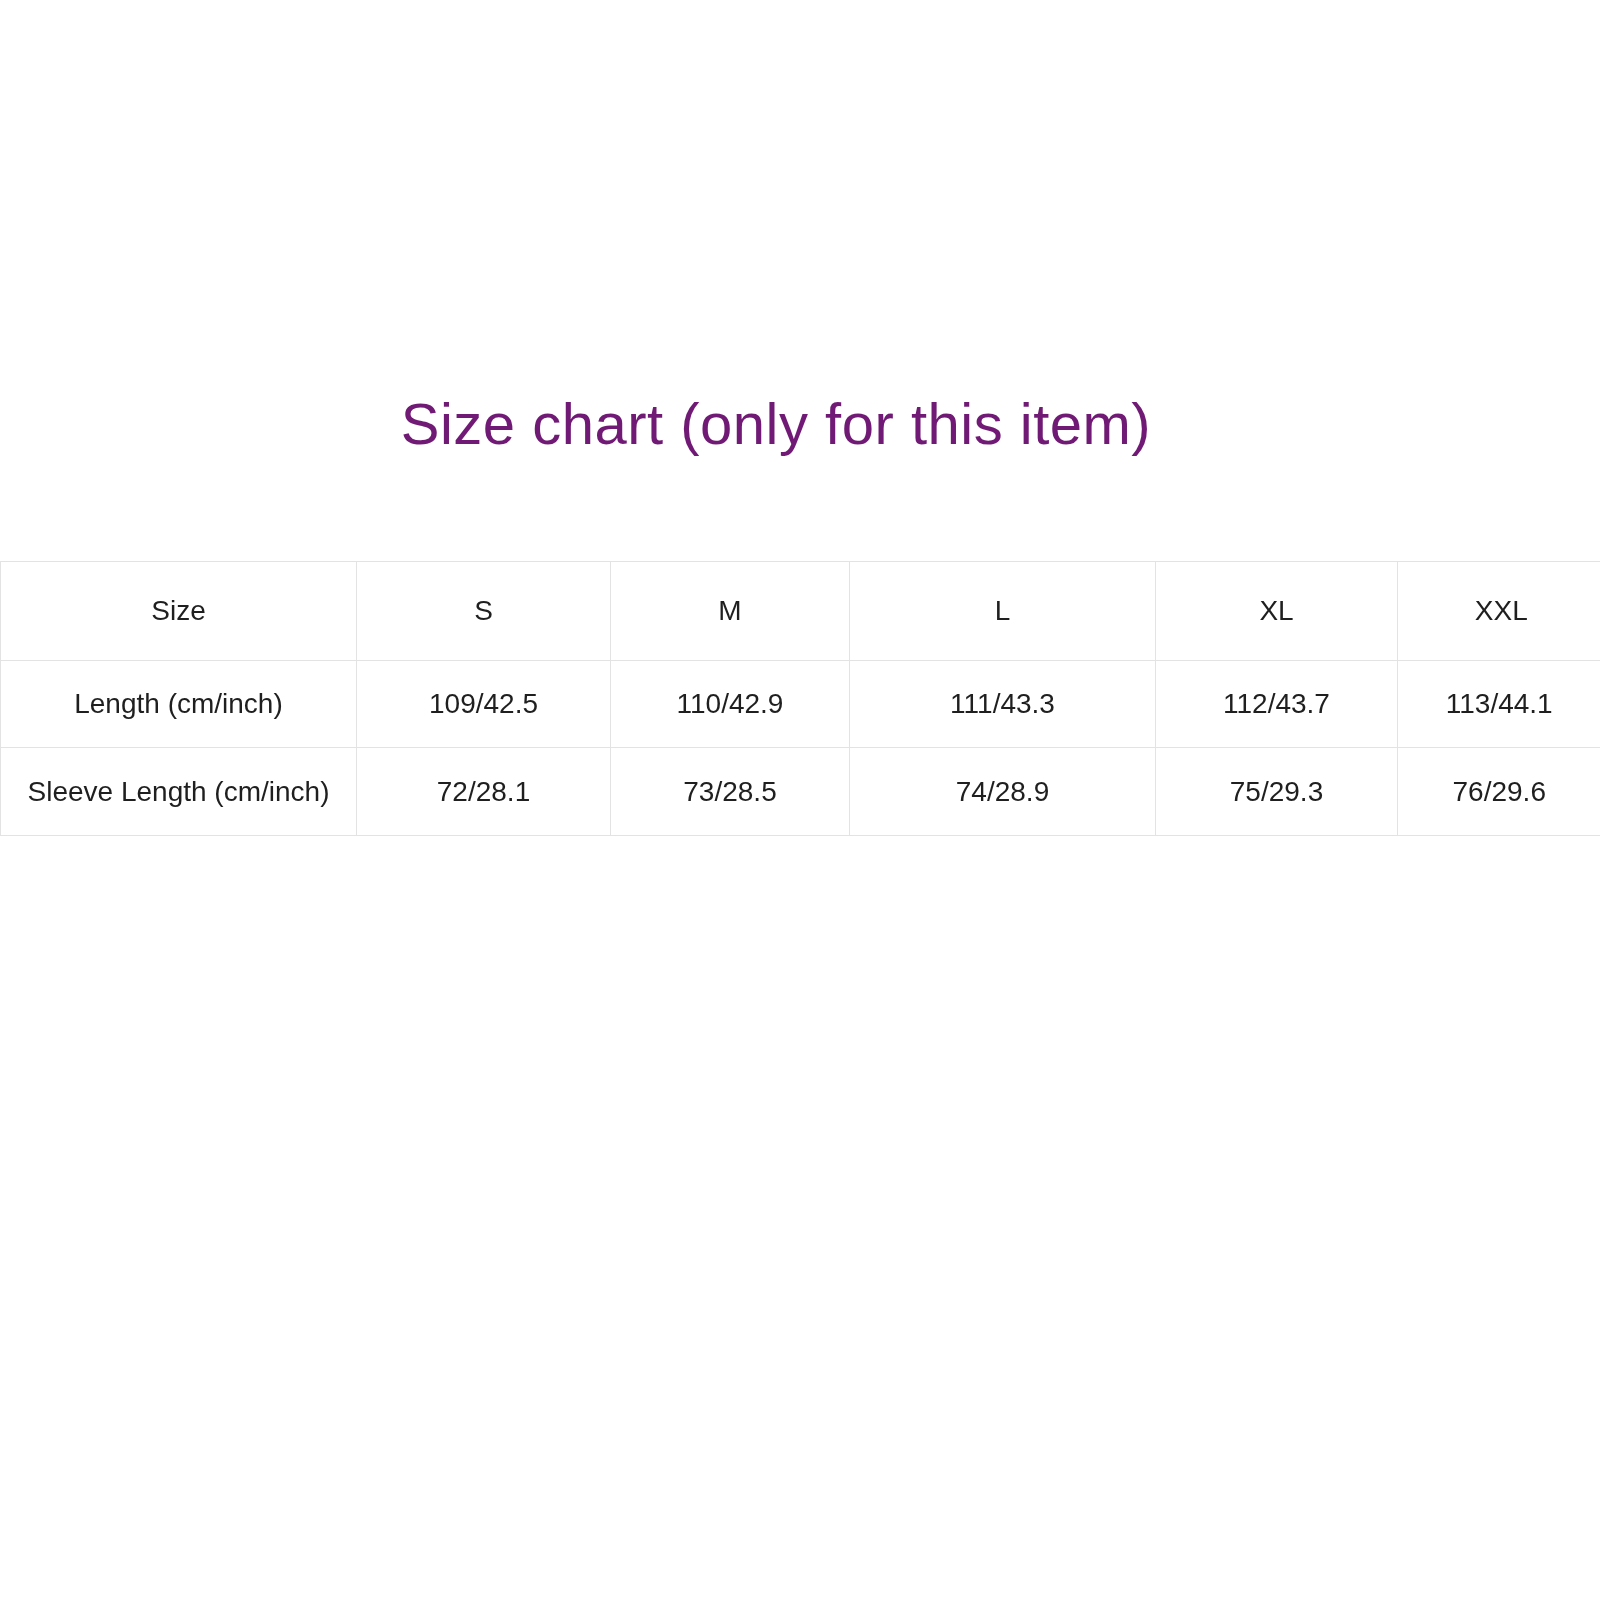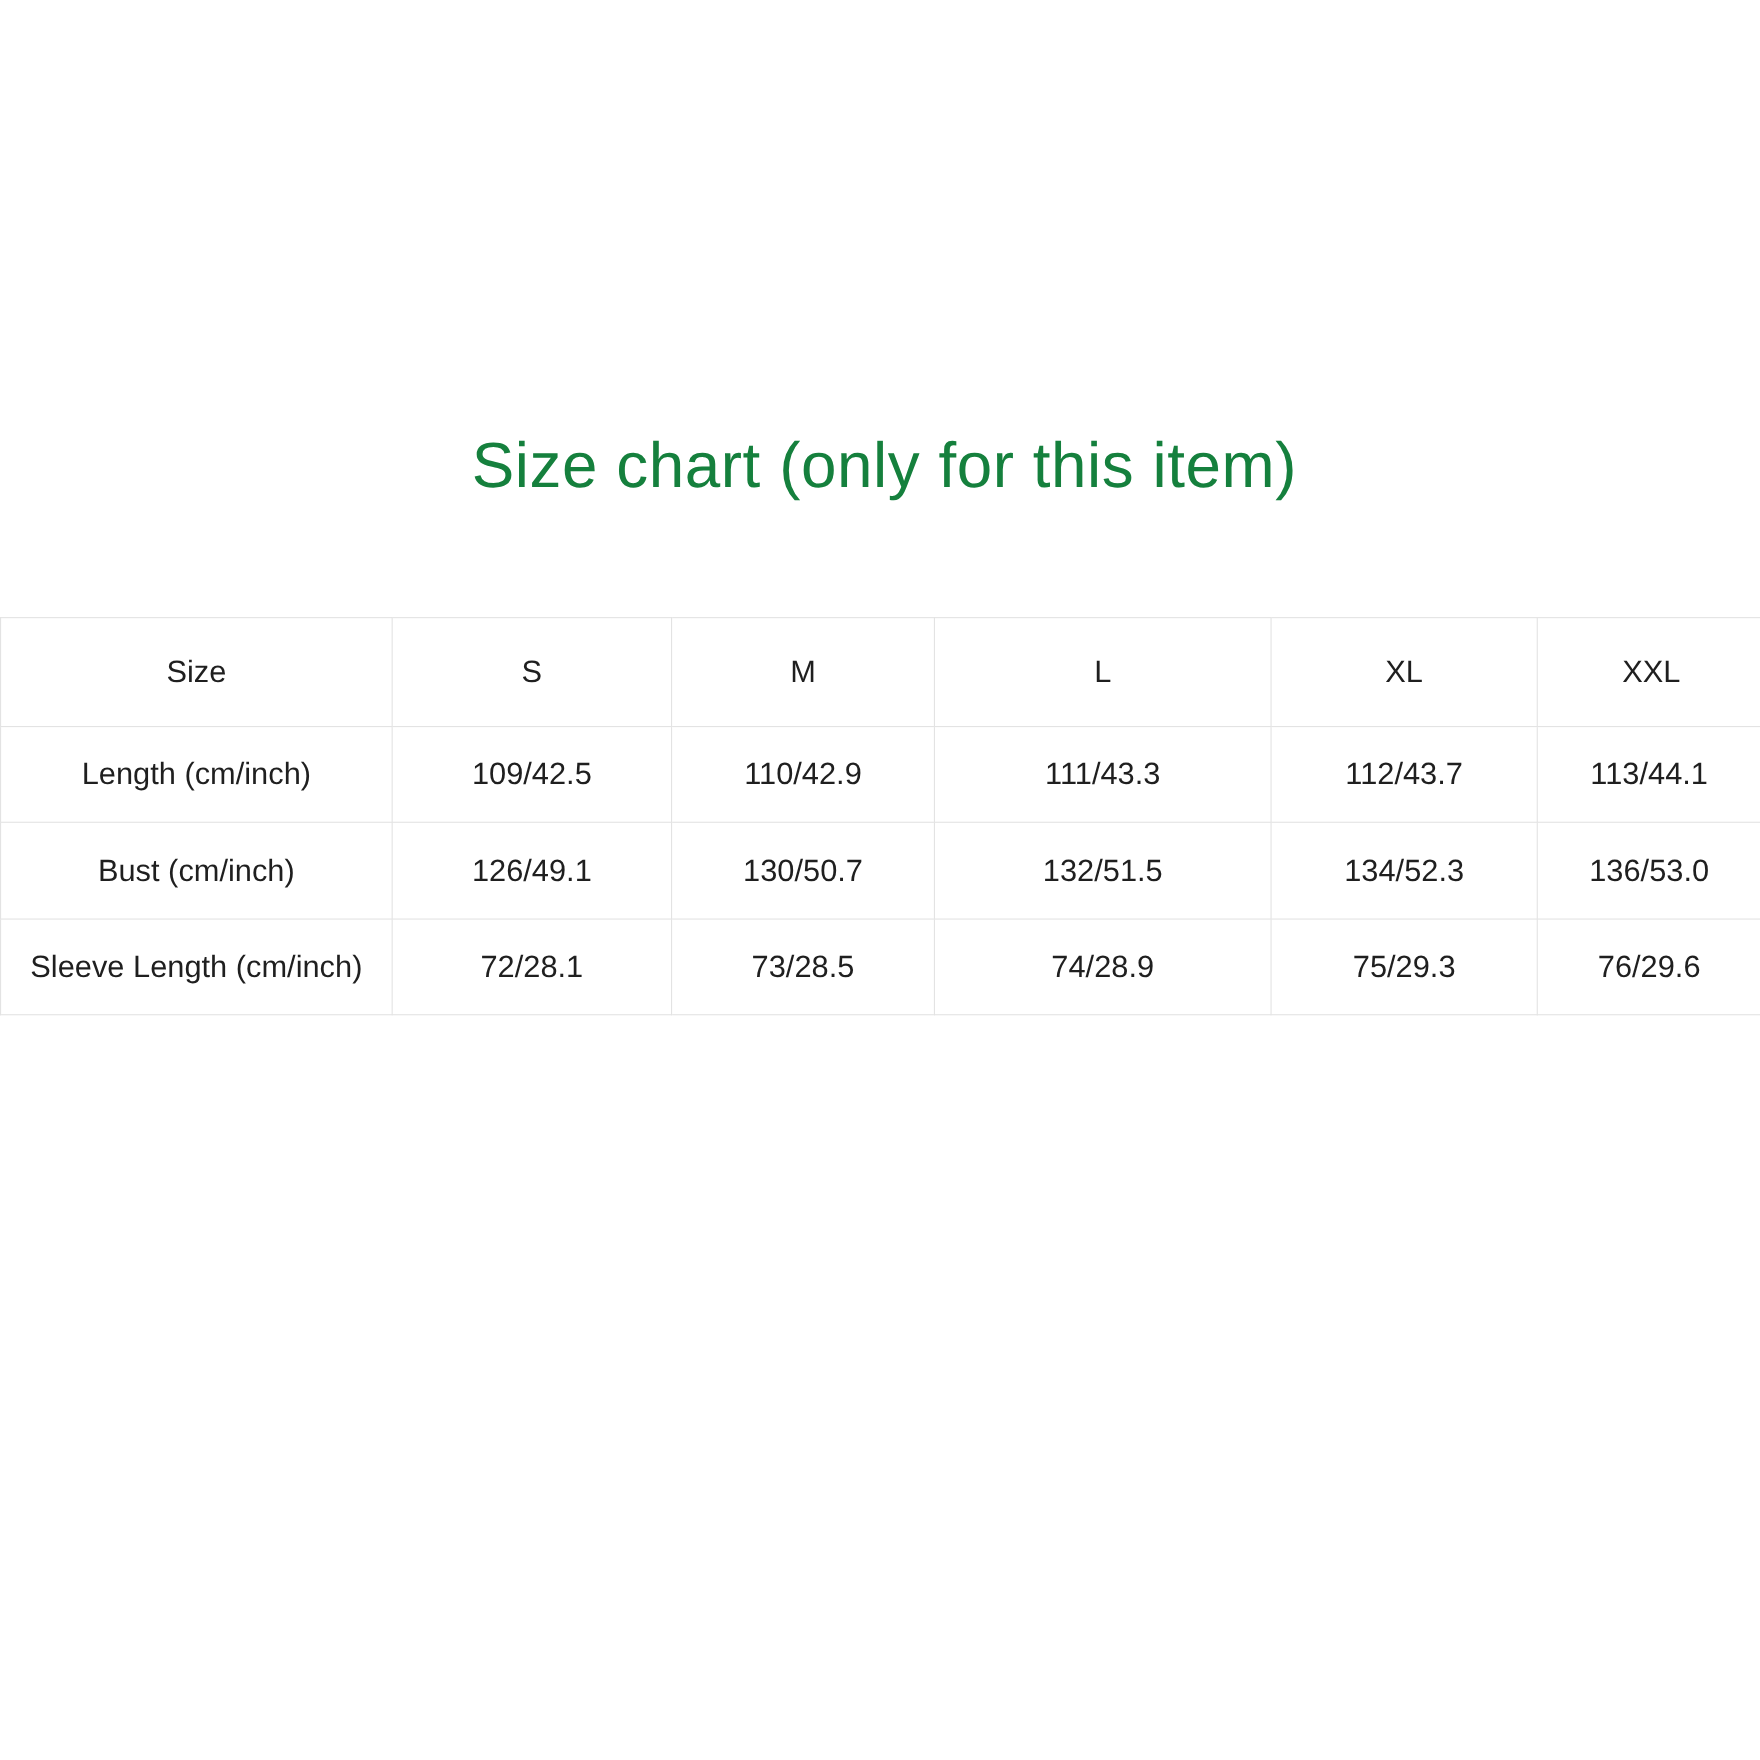--- a/index.html
+++ b/index.html
@@ -15,23 +15,22 @@
   .page-title {
     position: absolute;
     top: 390px;
     left: 0;
     width: 1552px;            
     margin: 0;
     text-align: center;
     font-size: 58px;
     font-weight: 400;
     letter-spacing: 0.5px;
-    color: #15803d;
+    color: #701a75;
     white-space: nowrap;
-    padding-left: 28px;
   }
   table.size-table {
     position: absolute;
     top: 561px;
     left: 0;
     width: 1600px;
     border-collapse: collapse;
     table-layout: fixed;
   }
   .size-table th,
@@ -91,28 +90,20 @@
   <tbody>
     <tr>
       <td class="row-label">Length (cm/inch)</td>
       <td class="cell">109/42.5</td>
       <td class="cell">110/42.9</td>
       <td class="cell">111/43.3</td>
       <td class="cell">112/43.7</td>
       <td class="cell">113/44.1</td>
     </tr>
     <tr>
-      <td class="row-label">Bust (cm/inch)</td>
-      <td class="cell">126/49.1</td>
-      <td class="cell">130/50.7</td>
-      <td class="cell">132/51.5</td>
-      <td class="cell">134/52.3</td>
-      <td class="cell">136/53.0</td>
-    </tr>
-    <tr>
       <td class="row-label">Sleeve Length (cm/inch)</td>
       <td class="cell">72/28.1</td>
       <td class="cell">73/28.5</td>
       <td class="cell">74/28.9</td>
       <td class="cell">75/29.3</td>
       <td class="cell">76/29.6</td>
     </tr>
   </tbody>
 </table>
 

